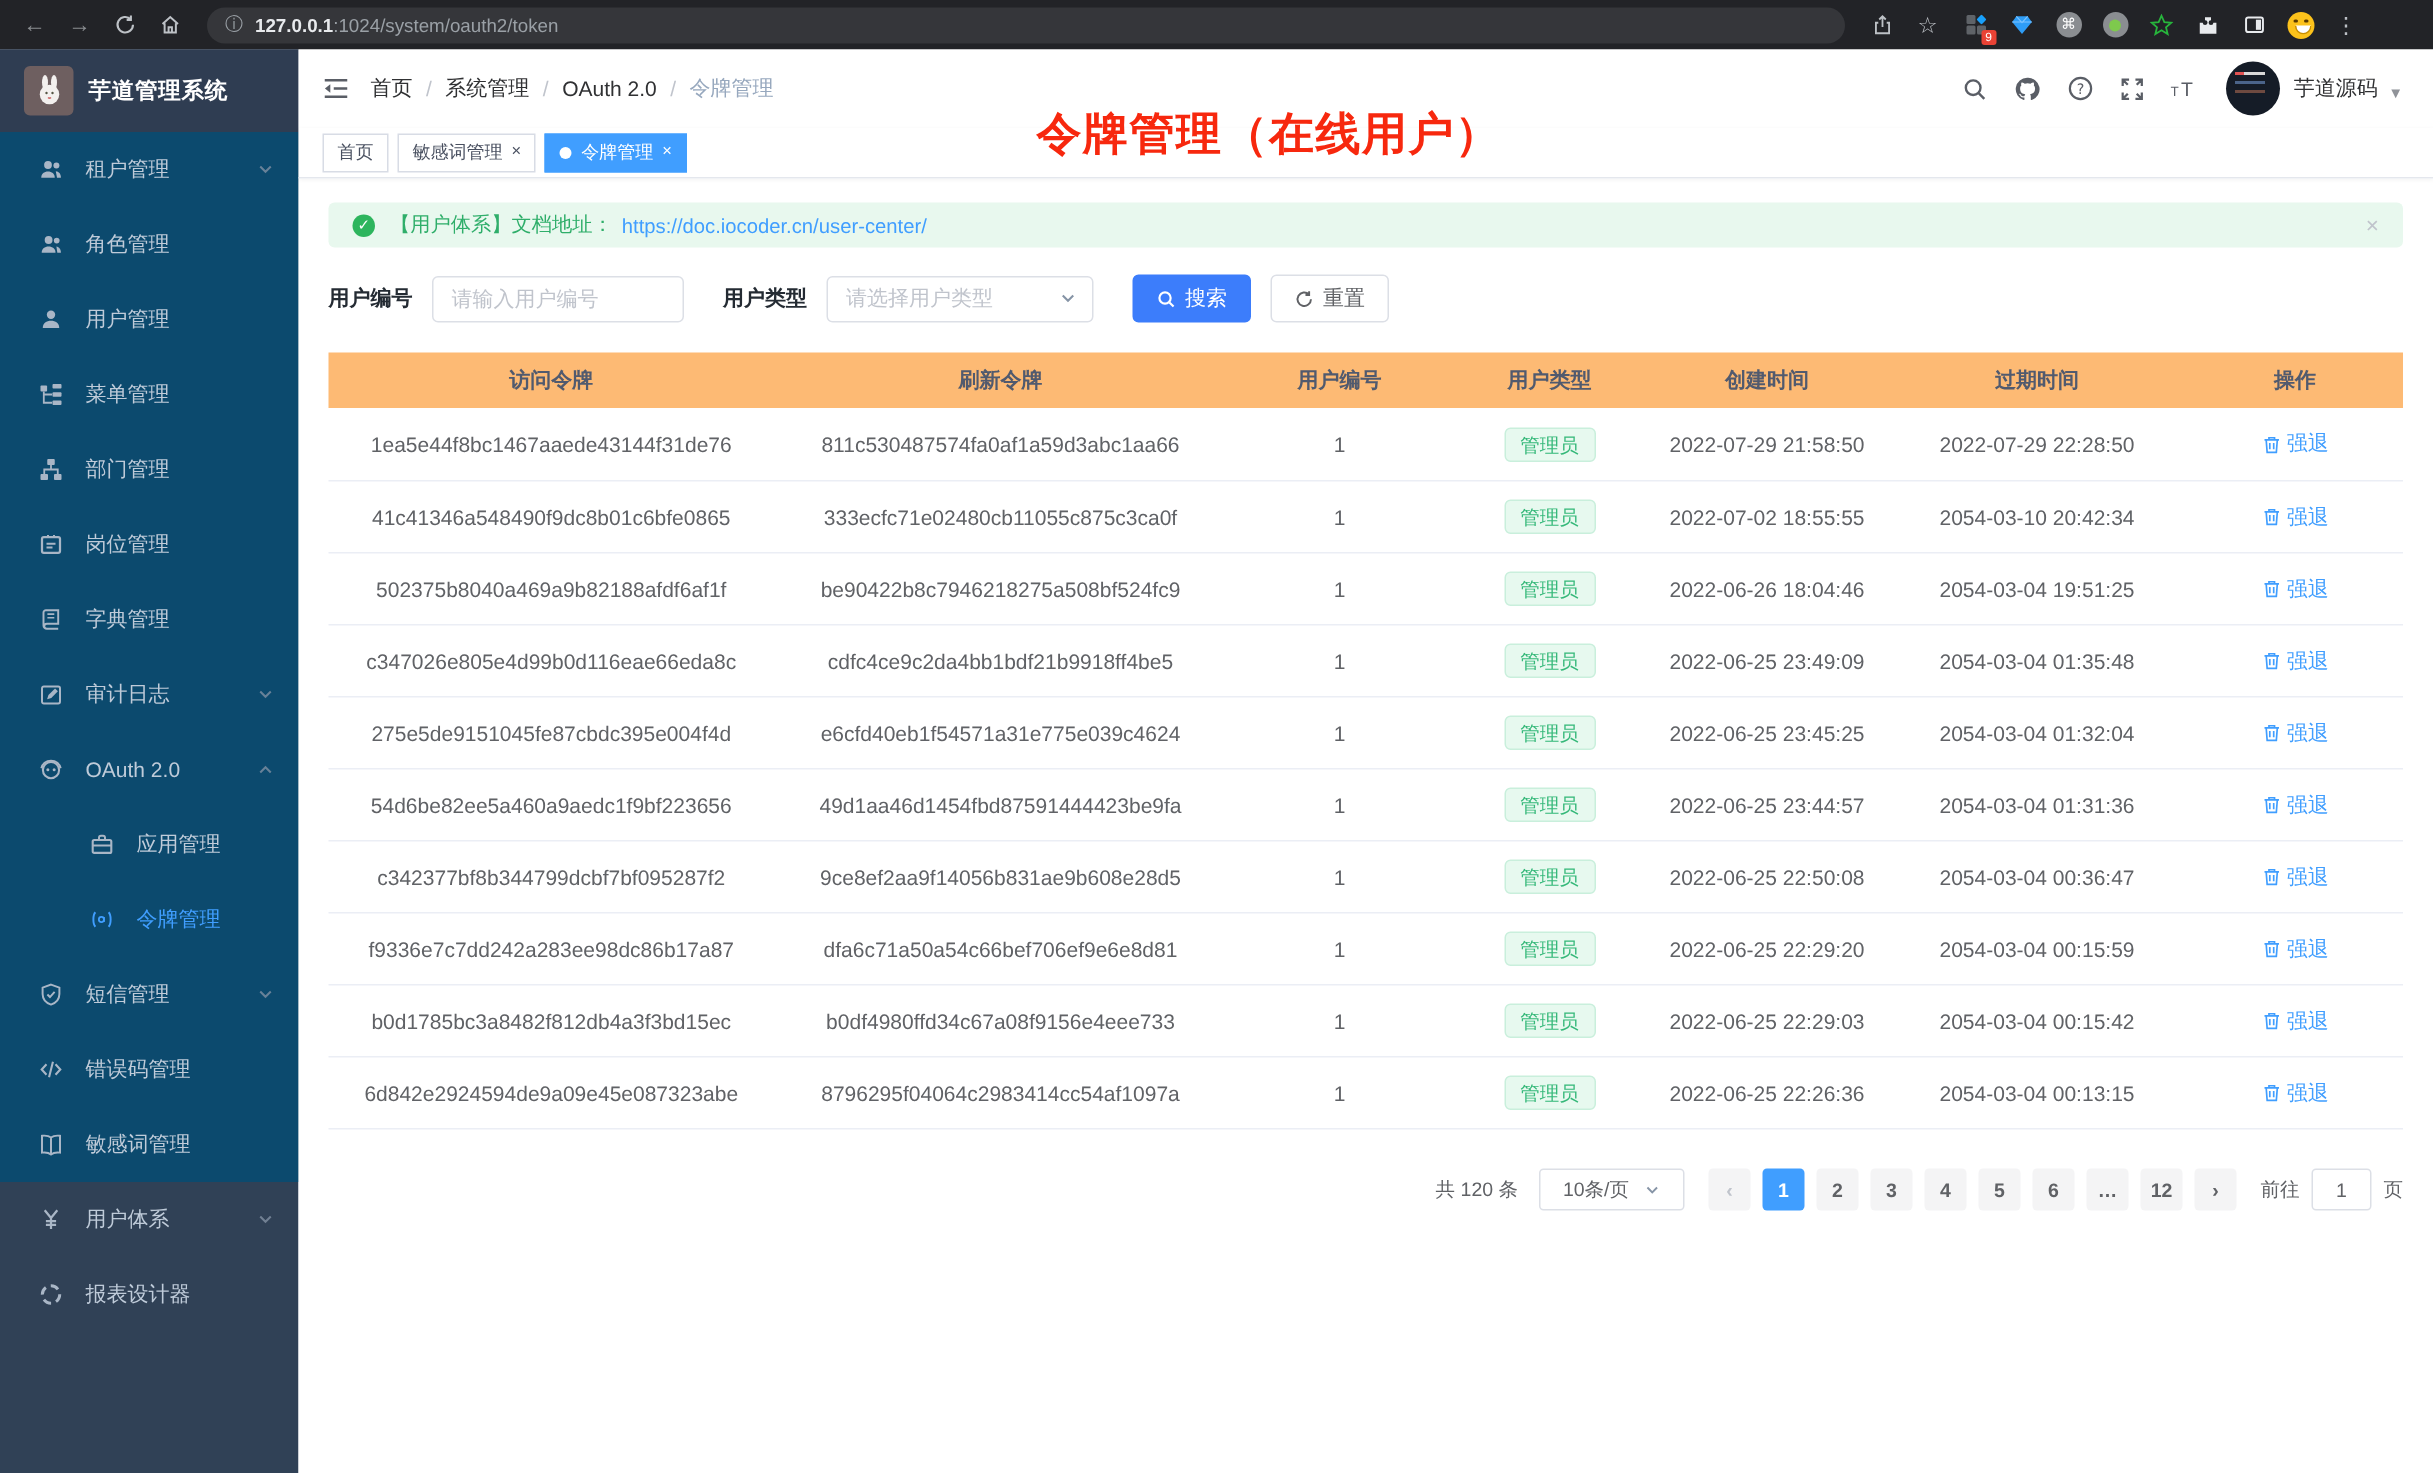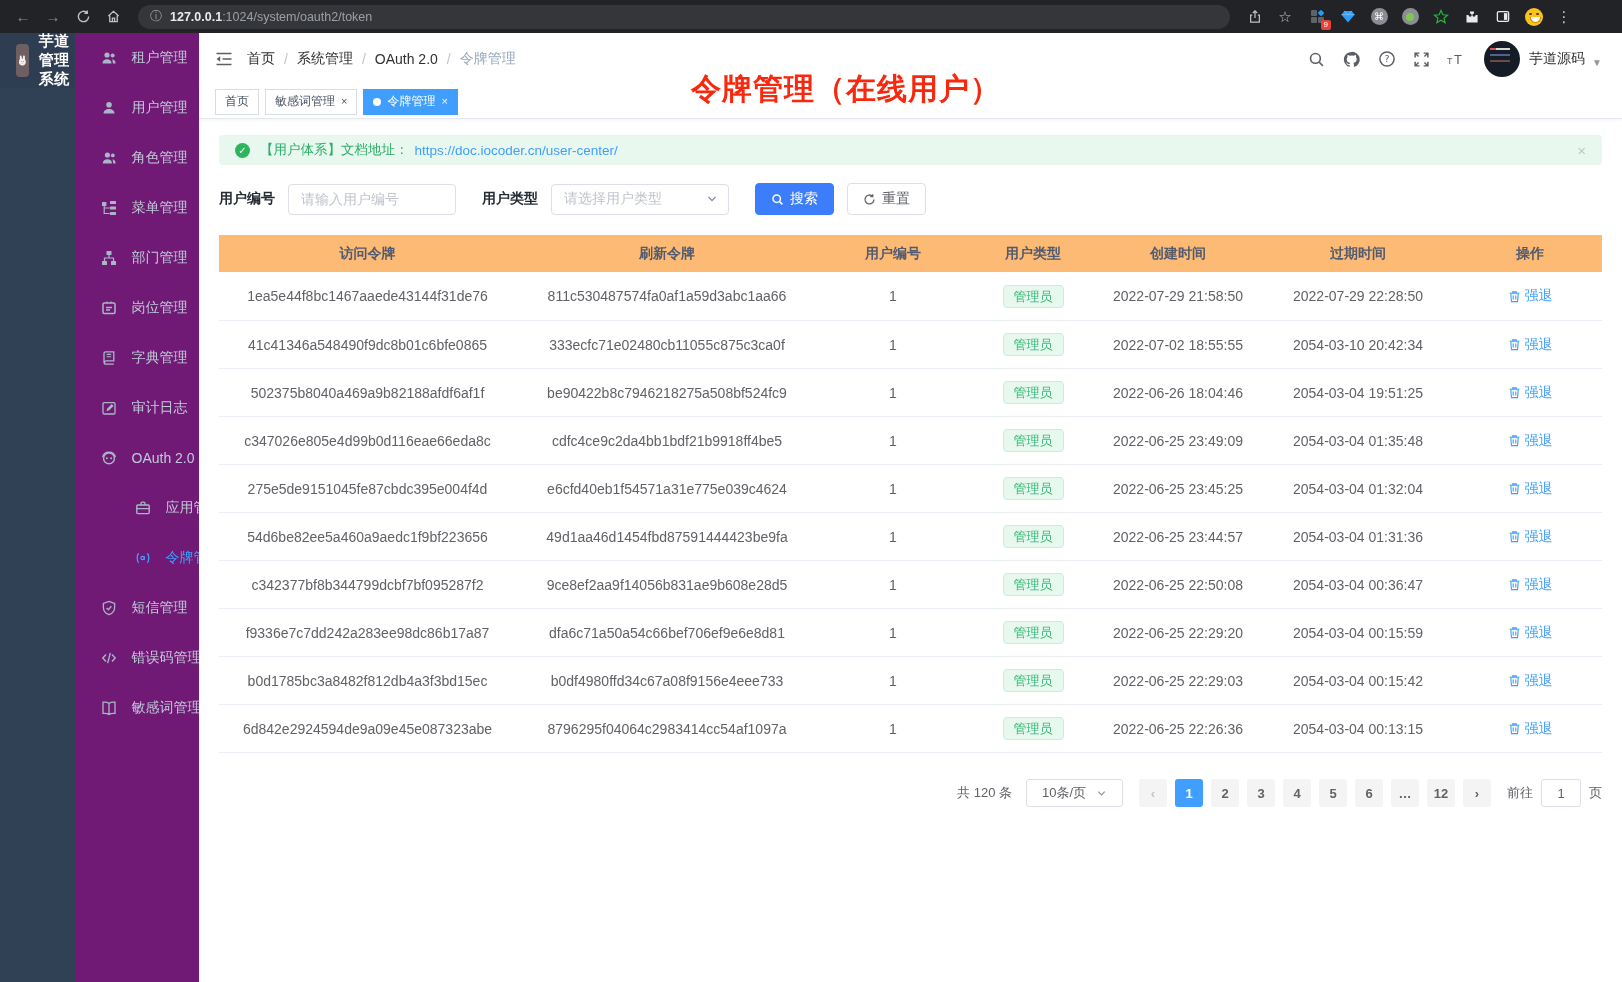--- a/index.html
+++ b/index.html
@@ -19,25 +19,25 @@
   .grid4{width:13px;height:13px;display:grid;grid-template-columns:6px 6px;grid-template-rows:6px 6px;gap:1px}
   .grid4 i{background:#5f6368;border-radius:1px}
   .grid4 i.blue{background:#18a0fb;transform:rotate(45deg) scale(.8)}
   .circle-ic{width:17px;height:17px;border-radius:50%;background:#8a8d91;color:#fff;display:flex;align-items:center;justify-content:center;font-size:10px}
   .circle-ic .gdot{width:8px;height:8px;border-radius:50%;background:#7ec94d}
   .emoji-face{width:18px;height:18px;border-radius:50%;background:#fcc21b;position:relative}
   .emoji-face:before{content:"";position:absolute;left:4px;top:5px;width:2.5px;height:2.5px;border-radius:50%;background:#5a3a00;box-shadow:7px 0 0 #5a3a00}
   .emoji-face:after{content:"";position:absolute;left:4.5px;top:9px;width:9px;height:5px;border-radius:0 0 9px 9px;background:#fff;border:1px solid #c98f00;border-top:none}
   
   .app{display:flex;height:949px}
-  .sidebar{width:199px;background:#304156;display:flex;flex-direction:row;flex:0 0 199px}
+  .sidebar{width:199px;background:#304156;display:flex;flex-direction:column;flex:0 0 199px}
   .logo{height:55px;display:flex;align-items:center;padding-left:16px;gap:10px;background:#2f3d52}
   .logo-img{width:33px;height:33px;border-radius:4px;background:#6e5f60;display:flex;align-items:center;justify-content:center;overflow:hidden}
   .logo-title{color:#fff;font-size:15px;font-weight:700;letter-spacing:.5px}
-  .menu-sub{background:#701a75}
+  .menu-sub{background:#0c4a6e}
   .m-item{height:50px;display:flex;align-items:center;color:#bfcbd9;font-size:14px;padding:0 16px 0 26px;cursor:pointer}
   .m-item .mi{width:16px;height:16px;margin-right:15px;color:#a9b6c6;flex:0 0 auto}
   .m-item.nested{padding-left:60px}
   .m-item.active{color:#409eff}
   .m-item.active .mi{color:#409eff}
   .m-item .lbl{white-space:nowrap}
   .chev{margin-left:auto;width:12px;height:12px;flex:0 0 auto;opacity:.75}
   .chev.up{transform:rotate(180deg)}
   
   .main{flex:1;display:flex;flex-direction:column;position:relative;background:#fff;min-width:0}
@@ -280,30 +280,30 @@
     <svg class="mi">
             <use href="#sym-tenant-icon"></use>
           </svg>
     <span class="lbl">租户管理</span>
     <svg class="chev" viewBox="0 0 12 12">
             <use href="#sym-chevron"></use>
           </svg>
   </div>
         <div class="m-item">
     <svg class="mi">
+            <use href="#sym-role-icon"></use>
+          </svg>
+    <span class="lbl">角色管理</span>
+
+  </div>
+        <div class="m-item">
+    <svg class="mi">
             <use href="#sym-user-icon"></use>
           </svg>
     <span class="lbl">用户管理</span>
-
-  </div>
-        <div class="m-item">
-    <svg class="mi">
-            <use href="#sym-role-icon"></use>
-          </svg>
-    <span class="lbl">角色管理</span>
 
   </div>
         <div class="m-item">
     <svg class="mi">
             <use href="#sym-menu-tree-icon"></use>
           </svg>
     <span class="lbl">菜单管理</span>
 
   </div>
         <div class="m-item">

